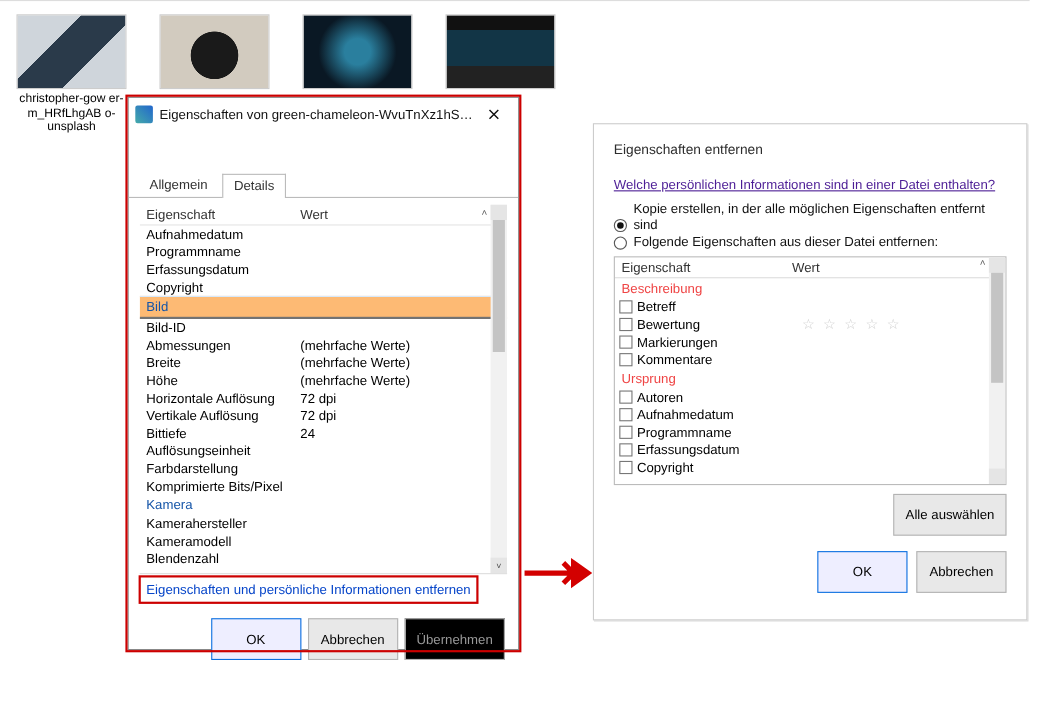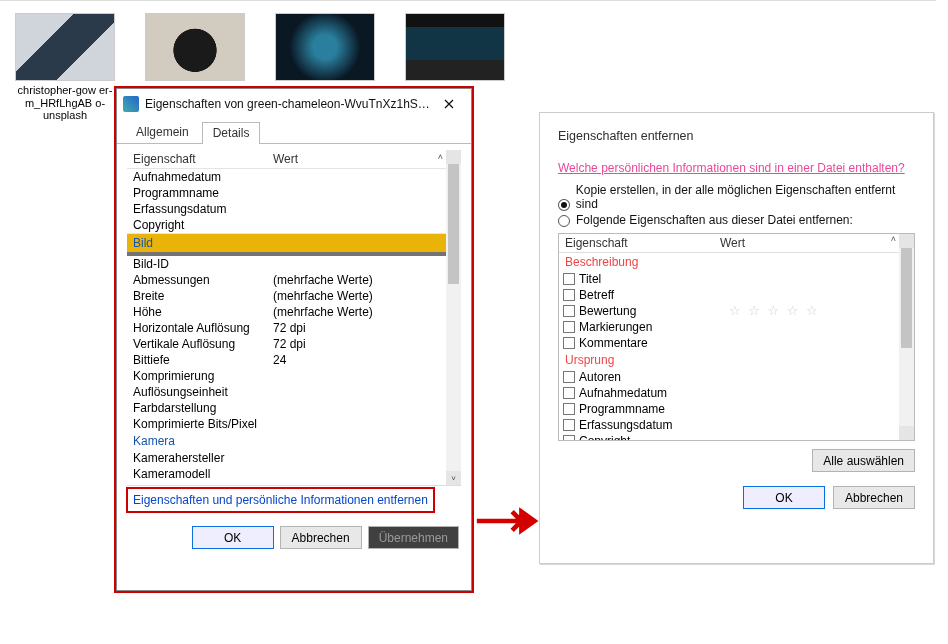--- a/index.html
+++ b/index.html
@@ -16,49 +16,49 @@
   .thumb-img.t3 { background: linear-gradient(180deg,#111 0 20%,#123546 20% 70%,#222 70%); }
   .thumb-label { font-size: 11px; text-align: center; margin-top: 3px; line-height: 1.15; }
 
   
   .dlg { position: absolute; background: #fff; border: 1px solid #888; box-shadow: 1px 1px 0 rgba(0,0,0,.15); }
   .titlebar { display: flex; align-items: center; height: 30px; padding: 0 6px; }
   .titlebar .tb-icon { width: 16px; height: 16px; margin-right: 6px; background: linear-gradient(45deg,#4aa,#26c); border-radius: 2px; }
   .titlebar .tb-title { font-size: 12px; color: #111; flex: 1; white-space: nowrap; overflow: hidden; text-overflow: ellipsis; }
   .titlebar .tb-close { width: 32px; height: 24px; display: flex; align-items: center; justify-content: center; font-size: 13px; color: #111; }
   .tabstrip { display: flex; border-bottom: 1px solid #bbb; padding: 2px 8px 0 8px; font-size: 12px; }
-  .tab { padding: 3px 10px 4px; color: #333; border: 1px solid transparent; border-bottom: none; margin-right: 2px; }
+  .tab { padding: 3px 10px 4px; color: #333; border: 1px solid transparent; border-bottom: none; margin-right: 2px; margin-top: 36px; }
   .tab.active { background: #fff; border-color: #bbb; position: relative; top: 1px; }
   .dlg-body { padding: 6px 10px 8px 10px; }
   .btnrow { display: flex; justify-content: flex-end; gap: 6px; padding: 8px 12px 12px; }
-  .btn { min-width: 82px; height: 23px; font-size: 12px; background: #e8e8e8; border: 1px solid #b3b3b3; display: inline-flex; align-items: center; justify-content: center; padding: 0 10px; }
+  .btn { min-width: 82px; height: 38px; font-size: 12px; background: #e8e8e8; border: 1px solid #b3b3b3; display: inline-flex; align-items: center; justify-content: center; padding: 0 10px; }
   .btn.default { border: 1.5px solid #0a6fe0; background: #eef; }
-  .btn.disabled { color: #999; background: #404040; }
+  .btn.disabled { color: #999; background: #000000; }
 
   
   #dlg-props { top: 88px; left: 116px; width: 356px; height: 503px; outline: 2px solid #c00; outline-offset: 0; }
   .prop-list-wrap { position: relative; }
   .prop-list { height: 336px; overflow: hidden; border-bottom: 1px solid #ddd; font-size: 12px; position: relative; }
   .scrollbar-v { position: absolute; top: 0; right: 0; width: 15px; bottom: 0; background: #f1f1f1; }
   .scrollbar-v .arrow { height: 14px; background: #e5e5e5; display:flex; align-items:center; justify-content:center; font-size:8px; color:#444; }
   .scrollbar-v .thumb { position:absolute; left:2px; right:2px; top:14px; height: 120px; background:#c4c4c4; border-radius:0; width:auto;}
   .pl-head { display:flex; color:#333; padding: 2px 0 2px 6px; border-bottom: 1px solid #e4e4e4; }
   .pl-head .c1 { width: 140px; }
   .pl-row { display:flex; padding: 0 0 0 6px; line-height: 16px; white-space: nowrap; }
   .pl-row .c1 { width: 140px; }
-  .pl-group { color:#1555a8; background:#eab308; border-top:1px solid #d6e9fb; border-bottom:4px solid #737373; padding-left:6px; line-height:18px;}
+  .pl-group { color:#1555a8; background:#fdba74; border-top:1px solid #d6e9fb; border-bottom:2px solid #737373; padding-left:6px; line-height:18px;}
   .pl-group.plain { background:transparent; border:none; }
   .removelink { color:#0645c9; font-size:12px; display:inline-block; margin:6px 2px 2px 4px; outline:2px solid #c00; outline-offset:3px; padding: 1px 2px;}
 
   
   #dlg-remove { top: 112px; right: 14px; width: 395px; height: 452px; border-color:#ccc;}
   #dlg-remove .body { padding: 16px 18px 8px 18px; font-size: 12px; }
   #dlg-remove .title { color:#2e2e2e; font-size: 12.5px; margin-bottom: 14px; }
   .desc { color:#222; font-weight:600; font-size:12px; line-height:1.3;}
-  .linklike { color:#ec4899; text-decoration: underline; font-size:12px; display:inline-block; margin: 4px 0 6px; text-align: right; }
+  .linklike { color:#4c1d95; text-decoration: underline; font-size:12px; display:inline-block; margin: 4px 0 6px; text-align: right; }
   .radio-row { display:flex; align-items:flex-end; gap:6px; font-size:12px; margin:2px 0; color:#111; }
   .radio-row .dot { width:12px; height:12px; border:1px solid #555; border-radius:50%; display:flex; align-items:center; justify-content:center; }
   .radio-row.selected .dot::after { content:""; width:6px; height:6px; background:#111; border-radius:50%; }
   .rm-list { border:1px solid #bbb; height: 208px; margin-top:6px; position:relative; overflow:hidden; font-size:12px;}
   .rm-head { display:flex; border-bottom:1px solid #ddd; color:#333; }
   .rm-head .colA { width:155px; padding:2px 6px;}
   .rm-head .colB { flex:1; padding:2px 6px;}
   .rm-group { color:#ef4444; padding:2px 6px;}
   .rm-item { display:flex; align-items:center; padding:0 0 0 4px; line-height:16px;}
   .rm-item .chk { width:12px; height:12px; border:1px solid #777; margin-right:4px;}
@@ -160,24 +160,20 @@
             </div>
             <div class="pl-row">
               <div class="c1">Vertikale Auflösung</div>
               <div class="c2">72 dpi</div>
             </div>
             <div class="pl-row">
               <div class="c1">Bittiefe</div>
               <div class="c2">24</div>
             </div>
             <div class="pl-row">
-              <div class="c1">Komprimierung</div>
-              <div class="c2"></div>
-            </div>
-            <div class="pl-row">
               <div class="c1">Auflösungseinheit</div>
               <div class="c2"></div>
             </div>
             <div class="pl-row">
               <div class="c1">Farbdarstellung</div>
               <div class="c2"></div>
             </div>
             <div class="pl-row">
               <div class="c1">Komprimierte Bits/Pixel</div>
               <div class="c2"></div>
@@ -236,24 +232,20 @@
     <div class="rm-list">
       <div class="rm-head">
         <div class="colA">Eigenschaft</div>
         <div class="colB">Wert</div>
         <span class="chev">˄</span>
       </div>
       <div class="rm-group">Beschreibung</div>
       <div id="rm-beschr">
           <div class="rm-item">
             <span class="chk"></span>
-            <span>Titel</span>
-          </div>
-          <div class="rm-item">
-            <span class="chk"></span>
             <span>Betreff</span>
           </div>
           <div class="rm-item">
             <span class="chk"></span>
             <span>Bewertung</span>
             <span class="stars">☆ ☆ ☆ ☆ ☆</span>
           </div>
           <div class="rm-item">
             <span class="chk"></span>
             <span>Markierungen</span>

